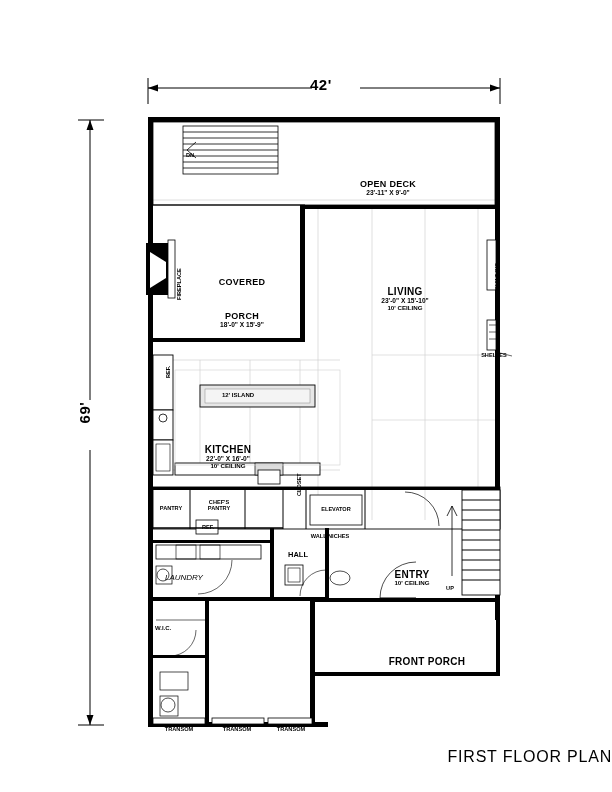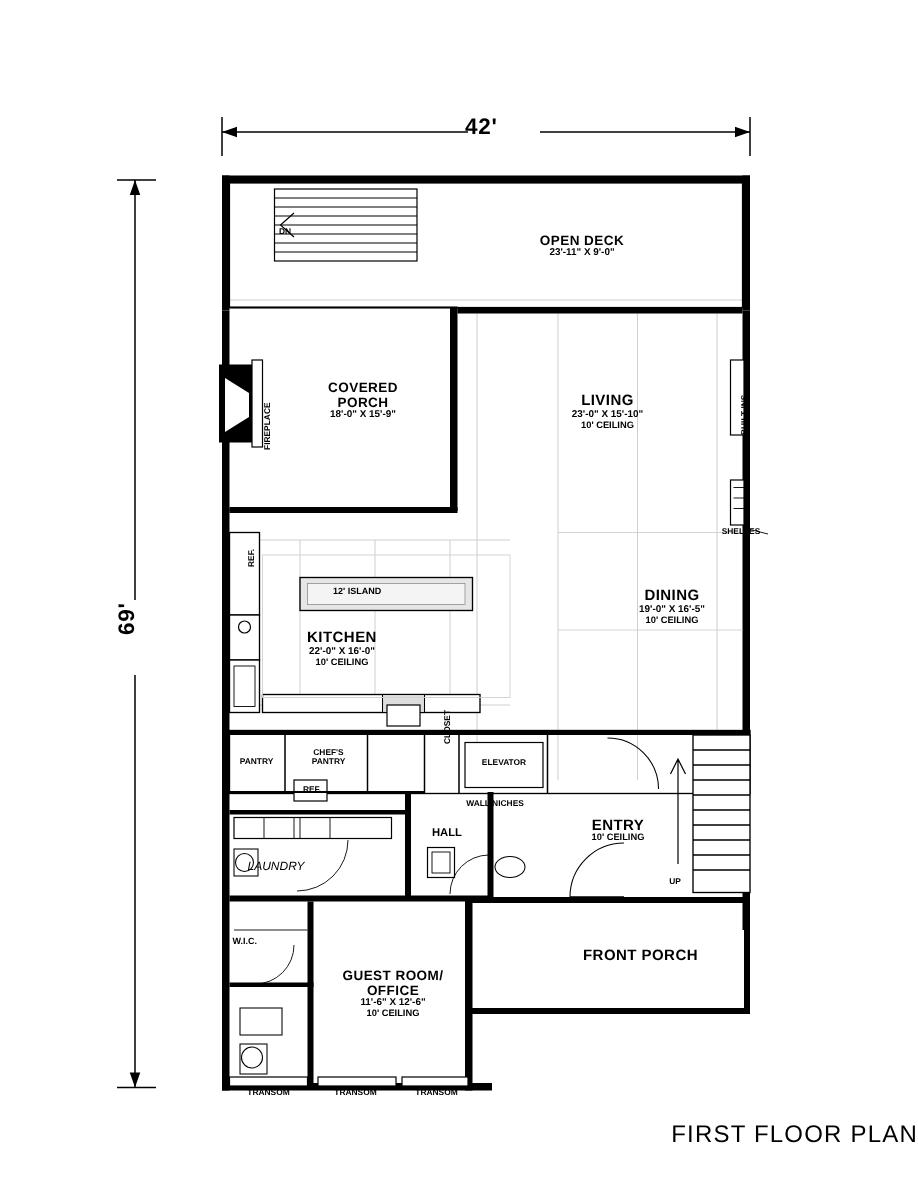--- a/index.html
+++ b/index.html
@@ -35,20 +35,21 @@
 
   
   .room {
     text-align: center;
     line-height: 1.12;
   }
   .room .nm {
     font-size: 9px;
     font-weight: bold;
     letter-spacing: 0.3px;
+    margin-top: 24px;
   }
   .room .nm.big { font-size: 10px; }
   .room .dm {
     font-size: 6.6px;
     font-weight: bold;
   }
   .room .cl {
     font-size: 6.2px;
     font-weight: bold;
   }
@@ -301,25 +302,20 @@
   </div>
 
   <div class="abs tiny6" style="left:222px; top:392px; width:70px;">12' ISLAND</div>
 
   <div class="abs room" style="left:178px; top:420px; width:100px;">
     <div class="nm big">KITCHEN</div>
     <div class="dm">22'-0" X 16'-0"</div>
     <div class="cl">10' CEILING</div>
   </div>
 
-  <div class="abs room" style="left:396px; top:392px; width:104px;">
-    <div class="nm big">DINING</div>
-    <div class="dm">19'-0" X 16'-5"</div>
-    <div class="cl">10' CEILING</div>
-  </div>
 
   <div class="abs tiny" style="left:152px; top:505px; width:38px;">PANTRY</div>
 
   <div class="abs" style="left:192px; top:499px; width:54px;">
     <div class="tiny">CHEF'S</div>
     <div class="tiny">PANTRY</div>
   </div>
 
   <div class="abs tiny" style="left:197px; top:524px; width:22px;">REF.</div>
 
@@ -339,26 +335,20 @@
   <div class="abs tiny" style="left:440px; top:585px; width:20px;">UP</div>
 
   <div class="abs tiny6" style="left:288px; top:551px; width:44px; font-size:7.5px;">HALL</div>
 
   <div class="abs" style="left:165px; top:573px; width:80px;">
     <div class="nm" style="font-size:8px;font-style:italic;">LAUNDRY</div>
   </div>
 
   <div class="abs tiny6" style="left:155px; top:625px; width:46px;">W.I.C.</div>
 
-  <div class="abs room" style="left:210px; top:645px; width:104px;">
-    <div class="nm">GUEST ROOM/</div>
-    <div class="nm">OFFICE</div>
-    <div class="dm">11'-6" X 12'-6"</div>
-    <div class="cl">10' CEILING</div>
-  </div>
 
   <div class="abs room" style="left:365px; top:632px; width:124px;">
     <div class="nm big">FRONT PORCH</div>
   </div>
 
   <div class="abs tiny" style="left:152px; top:726px; width:54px;">TRANSOM</div>
   <div class="abs tiny" style="left:210px; top:726px; width:54px;">TRANSOM</div>
   <div class="abs tiny" style="left:264px; top:726px; width:54px;">TRANSOM</div>
 
   <div class="abs title" style="left:0; top:748px;">FIRST FLOOR PLAN</div>

